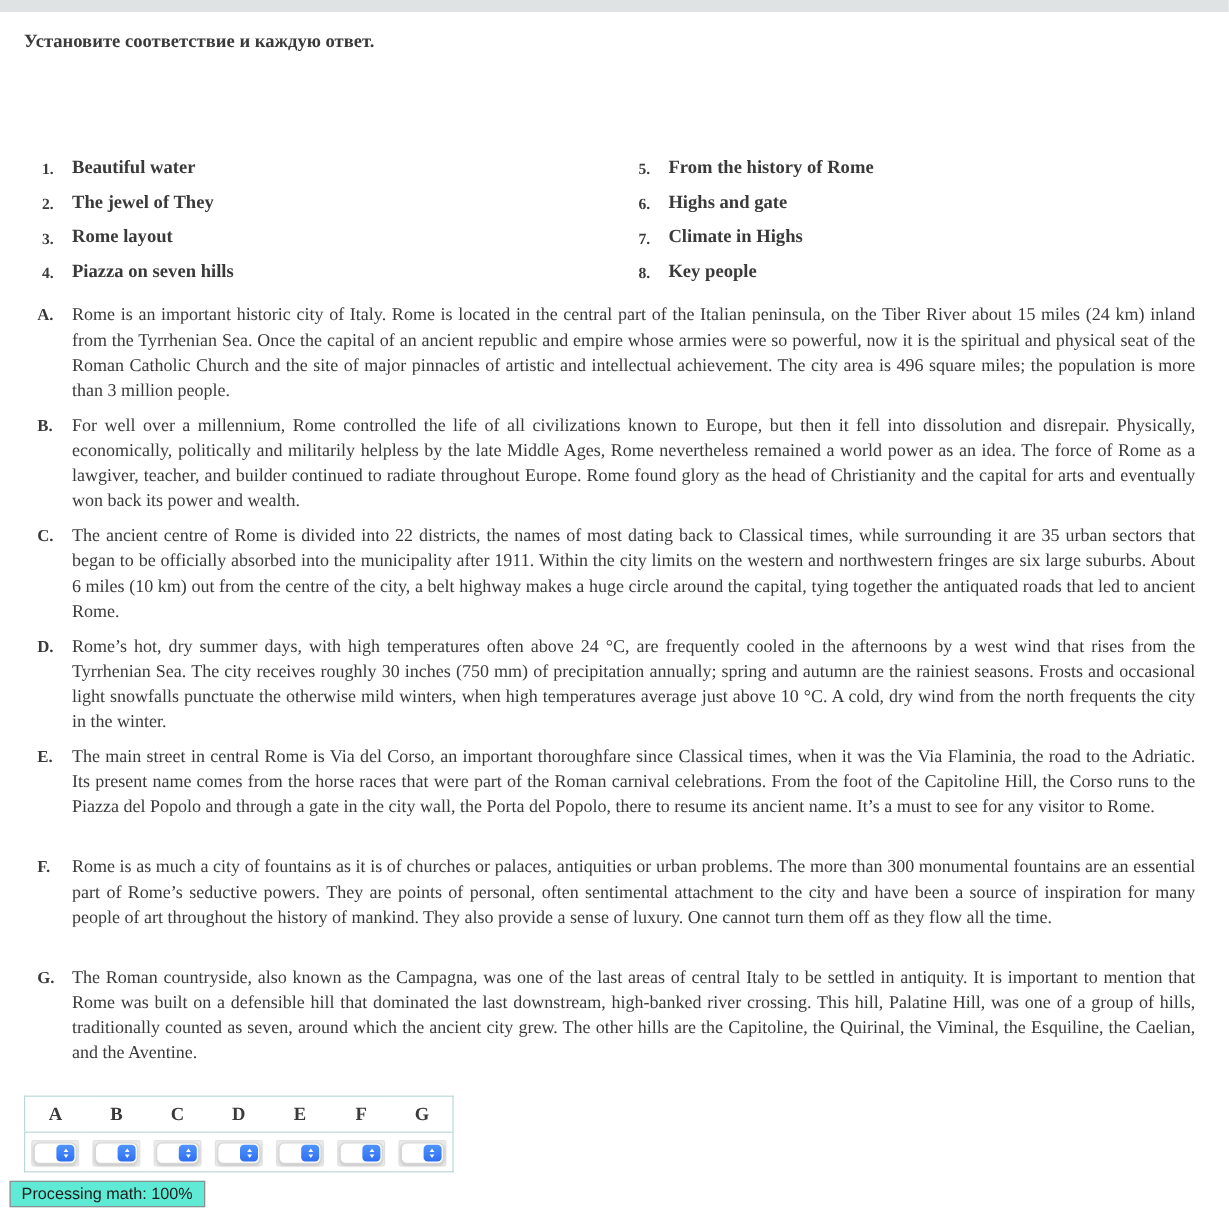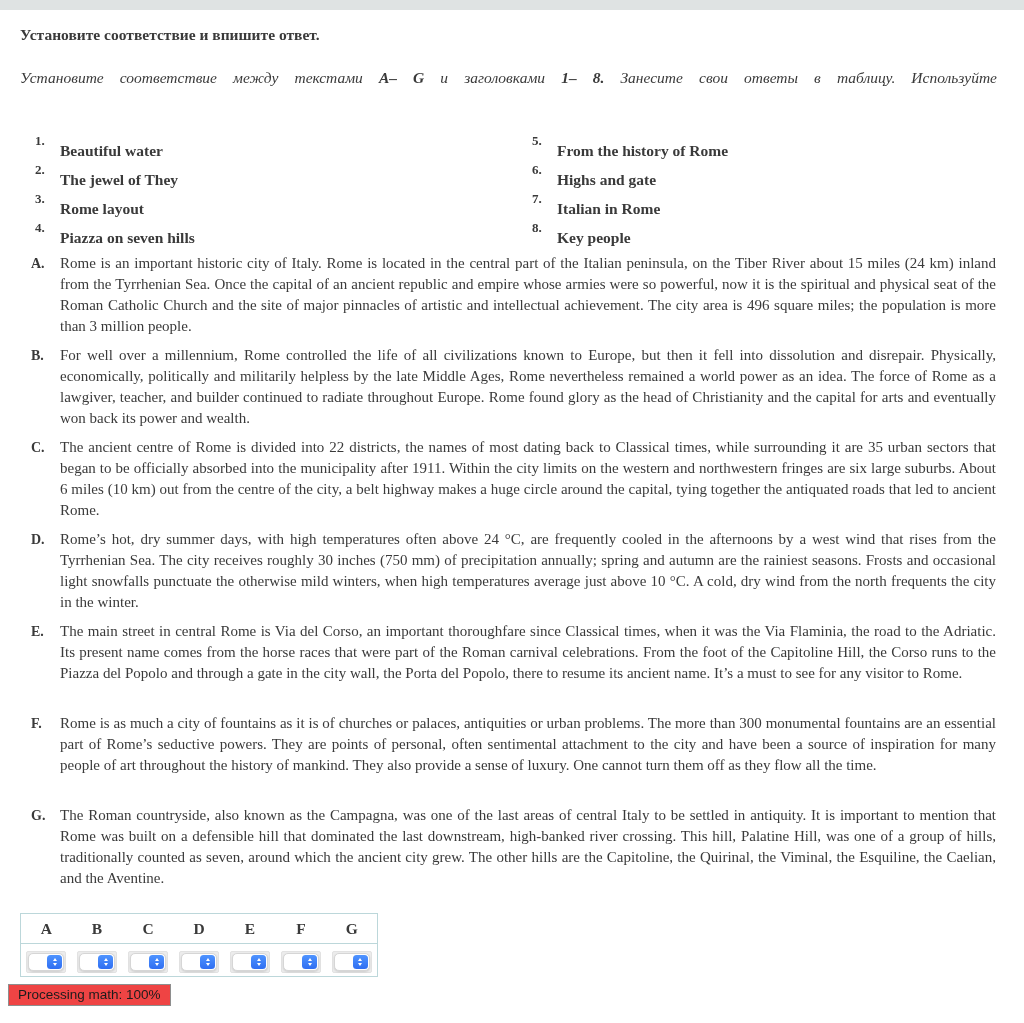--- a/index.html
+++ b/index.html
@@ -12,50 +12,49 @@
 
   .instruction { position:absolute; top:66px; left:20px; width:977px; font-style:italic; font-size:15.5px; line-height:23px; }
   .instruction .line-just { text-align:justify; text-align-last:justify; }
   .instruction b { font-weight:bold; }
 
   .headings { position:absolute; top:131px; left:35px; display:flex; }
   .headings-col { display:flex; flex-direction:column; }
   .headings-col.left { width:497px; }
   .h-item { display:flex; align-items:flex-start; height:29px; }
   .h-num { width:25px; flex-shrink:0; font-weight:bold; font-size:13px; padding-top:2px; }
-  .h-label { font-weight:bold; font-size:15.5px;margin-top:11px; }
+  .h-label { font-weight:bold; font-size:15.5px; }
 
   .para { position:absolute; left:20px; width:976px; display:flex; }
   .para-label { width:40px; padding-left:11px; flex-shrink:0; font-weight:bold; font-size:14px; line-height:21px; }
   .para-text { flex:1; text-align:justify; font-size:15px; line-height:21px; }
   .p0{top:253px} .p1{top:345px} .p2{top:437px} .p3{top:529px}
   .p4{top:621px} .p5{top:713px} .p6{top:805px}
 
   table.answer-table { position:absolute; left:20px; top:913px; border-collapse:collapse; border:1px solid #bcd7da; background:#ffffff; }
   table.answer-table th { width:51px; height:30px; font-size:15.5px; font-weight:bold; text-align:center; vertical-align:middle; border-bottom:1px solid #bcd7da; color:#3a3a3a; }
   table.answer-table td { width:51px; height:33px; text-align:center; vertical-align:middle; }
 
   .mac-select { display:inline-flex; width:40px; height:22px; background:#ececec; border:1px solid #e2e2e2; border-radius:2px; align-items:center; justify-content:center; cursor:default; }
   .mac-select .pill { display:flex; width:36px; height:18px; background:#ffffff; border:1px solid #d6d6d6; border-radius:5px; box-shadow:0 1px 2px rgba(0,0,0,0.13); align-items:center; justify-content:space-between; padding:0 1px; }
   .mac-select .val { font-size:11px; font-family:"Liberation Sans", sans-serif; color:#222; padding-left:3px; }
   .mac-select .cap { width:15px; height:14px; border-radius:3.5px; background:linear-gradient(#4f94ff,#2f6ef2); display:flex; flex-direction:column; align-items:center; justify-content:center; }
   .mac-select .tri-up { width:0; height:0; border-left:2.5px solid transparent; border-right:2.5px solid transparent; border-bottom:3px solid #ffffff; margin-bottom:2px; }
   .mac-select .tri-down { width:0; height:0; border-left:2.5px solid transparent; border-right:2.5px solid transparent; border-top:3px solid #ffffff; }
 
-  .processing-box { position:absolute; left:8px; top:984px; background:#ef4444; border:1px solid #8e8e8e; padding:2px 9px 3px 9px; font-family:"Liberation Sans", sans-serif; font-size:13.5px; color:#1c1c1c; white-space:nowrap; }
+  .processing-box { position:absolute; left:8px; top:984px; background:#5eead4; border:1px solid #8e8e8e; padding:2px 9px 3px 9px; font-family:"Liberation Sans", sans-serif; font-size:13.5px; color:#1c1c1c; white-space:nowrap; }
 </style>
 </head>
 <body>
 
 <div class="top-strip"></div>
 
-<div class="title">Установите соответствие и впишите ответ.</div>
+<div class="title">Установите соответствие и каждую ответ.</div>
 
 <div class="instruction">
-  <div class="line-just"><span>Установите соответствие между текстами </span><b>A– G</b><span> и заголовками </span><b>1– 8.</b><span> Занесите свои ответы в таблицу. Используйте</span></div>
 </div>
 
 <div class="headings">
   <div class="headings-col left">
     <div class="h-item">
         <span class="h-num">1.</span>
         <span class="h-label">Beautiful water</span>
       </div>
     <div class="h-item">
         <span class="h-num">2.</span>
@@ -74,21 +73,21 @@
     <div class="h-item">
         <span class="h-num">5.</span>
         <span class="h-label">From the history of Rome</span>
       </div>
     <div class="h-item">
         <span class="h-num">6.</span>
         <span class="h-label">Highs and gate</span>
       </div>
     <div class="h-item">
         <span class="h-num">7.</span>
-        <span class="h-label">Italian in Rome</span>
+        <span class="h-label">Climate in Highs</span>
       </div>
     <div class="h-item">
         <span class="h-num">8.</span>
         <span class="h-label">Key people</span>
       </div>
   </div>
 </div>
 
 <div class="para p0">
     <div class="para-label">A.</div>

